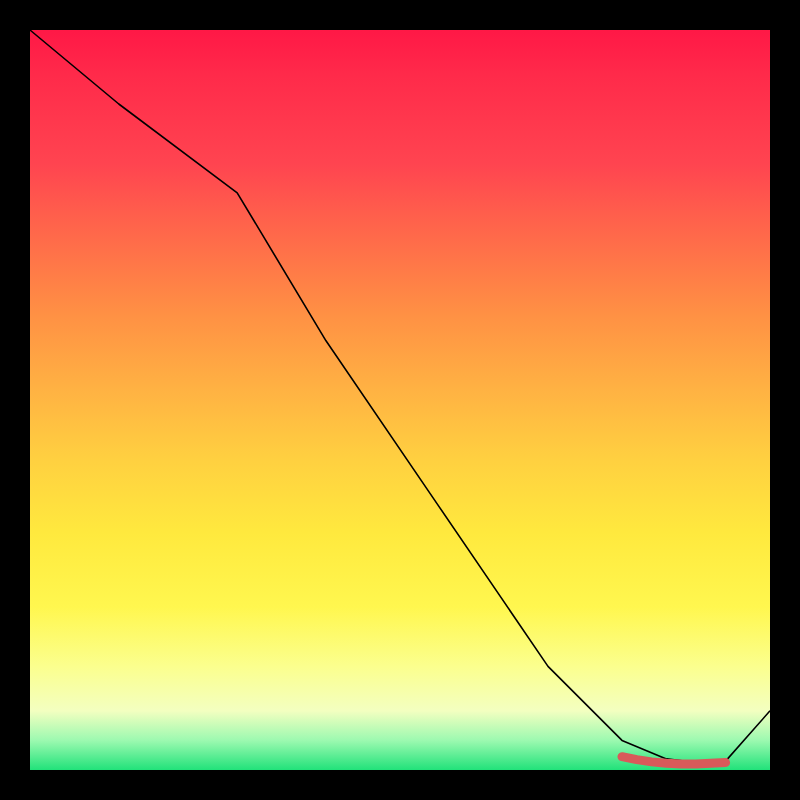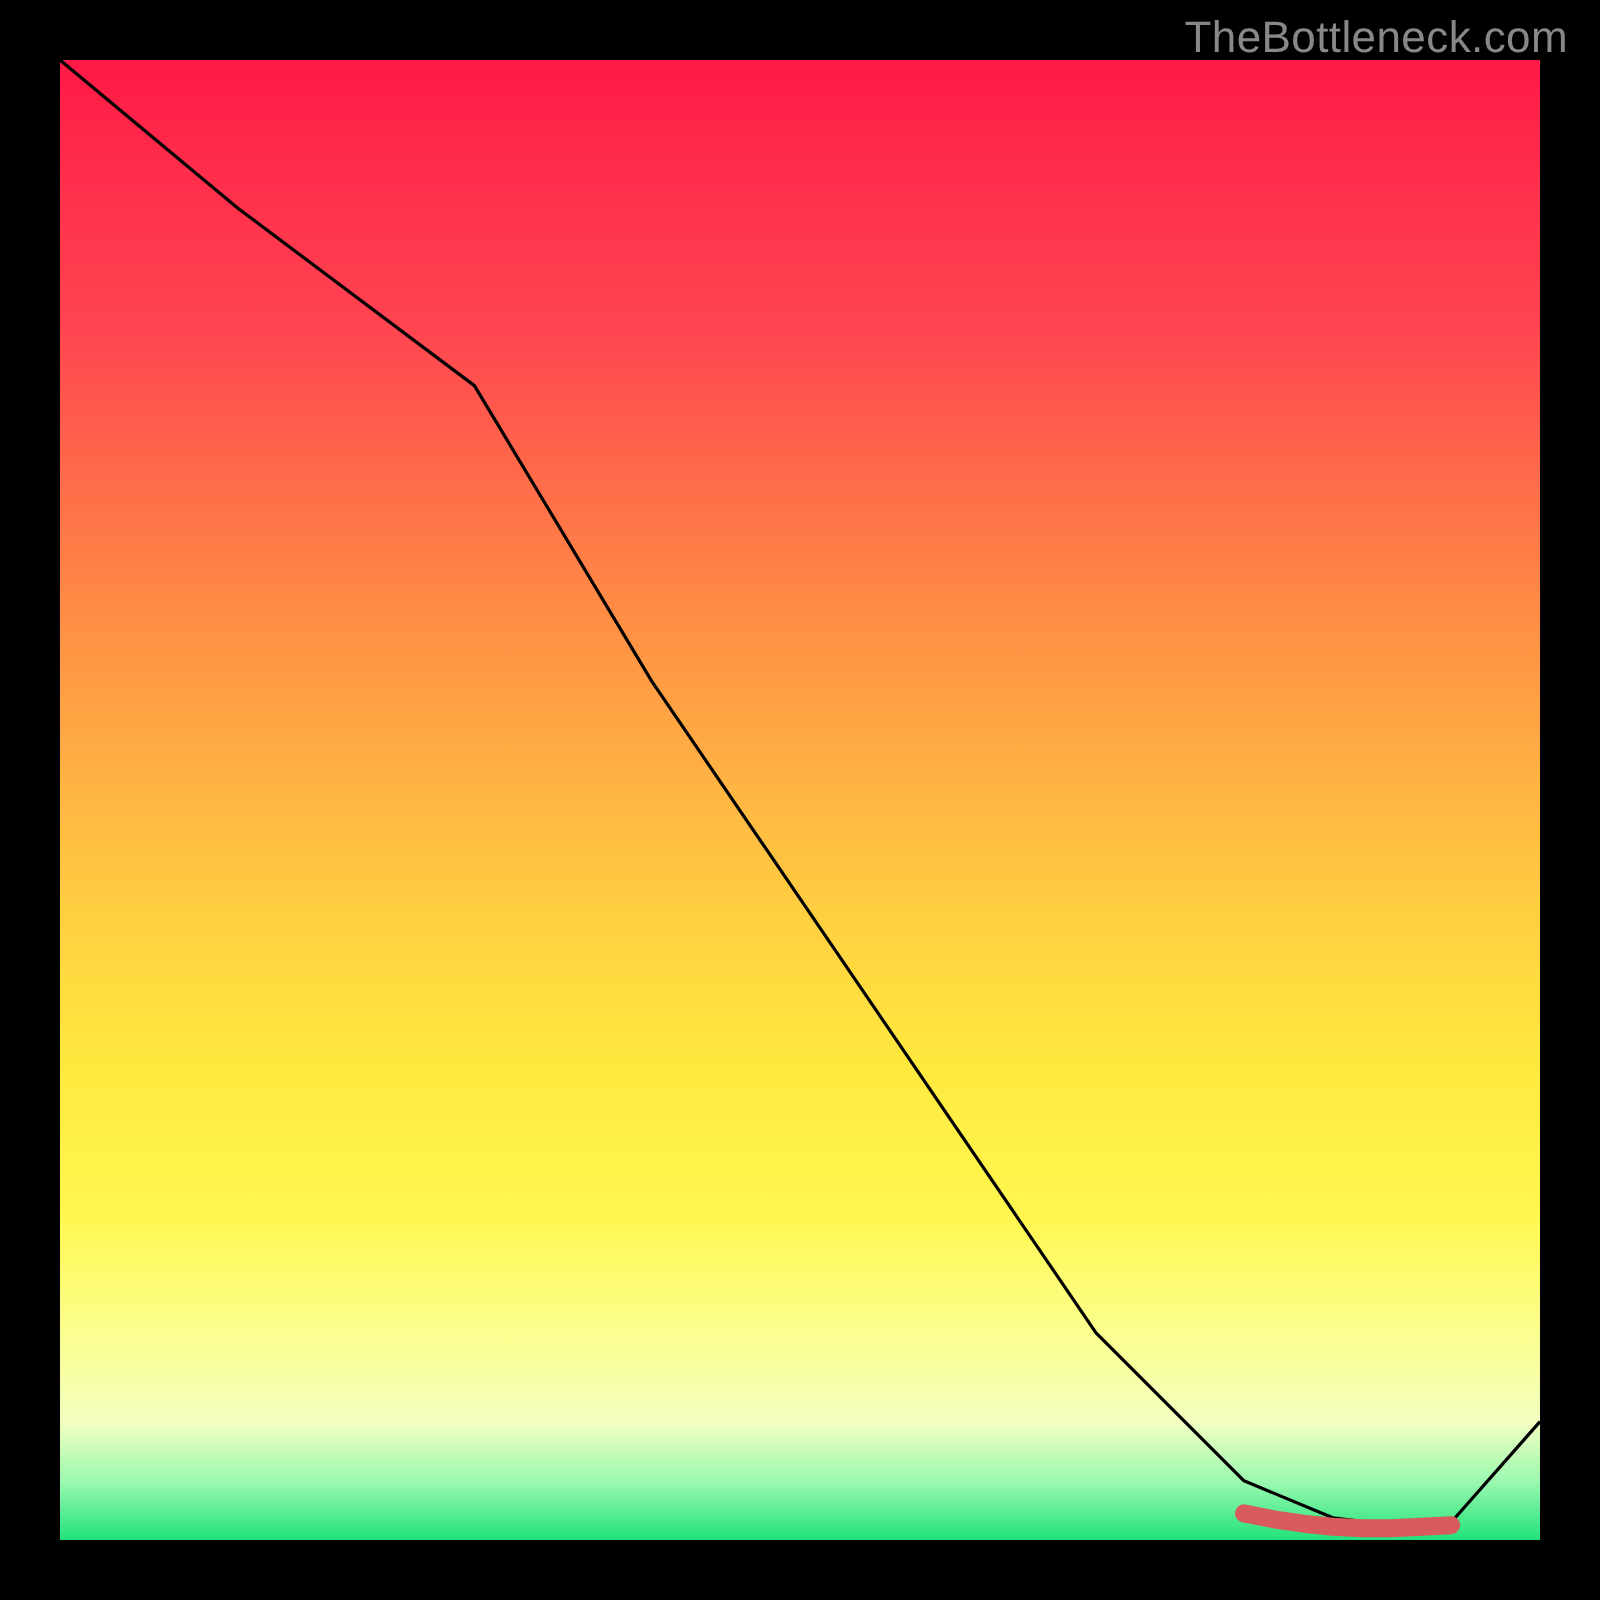--- a/index.html
+++ b/index.html
@@ -57,21 +57,20 @@
     top: 0;
     width: 740px;
     height: 740px;
     overflow: visible;
   }
 </style>
 </head>
 <body>
 
 <div class="frame">
-  <div class="watermark">TheBottleneck.com</div>
 
   <div class="plot-area">
     <svg class="overlay" id="overlay" viewBox="0 0 740 740" preserveAspectRatio="none">
       <path id="curve-path" fill="none" stroke="#000000" stroke-width="1.6" stroke-linejoin="round" d="M0.00 0.00 L88.80 74.00 L207.20 162.80 L296.00 310.80 L407.00 473.60 L518.00 636.40 L592.00 710.40 L636.40 728.90 L666.00 732.60 L695.60 731.12 L740.00 680.80"></path>
       <path id="marker-path" fill="none" stroke="#d85a5a" stroke-width="9" stroke-linecap="round" stroke-linejoin="round" d="M592.00 726.68 L606.80 729.64 L621.60 731.86 L636.40 733.34 L651.20 734.08 L666.00 734.08 L680.80 733.34 L695.60 732.60"></path>
     </svg>
   </div>
 </div>
 
 </body></html>

